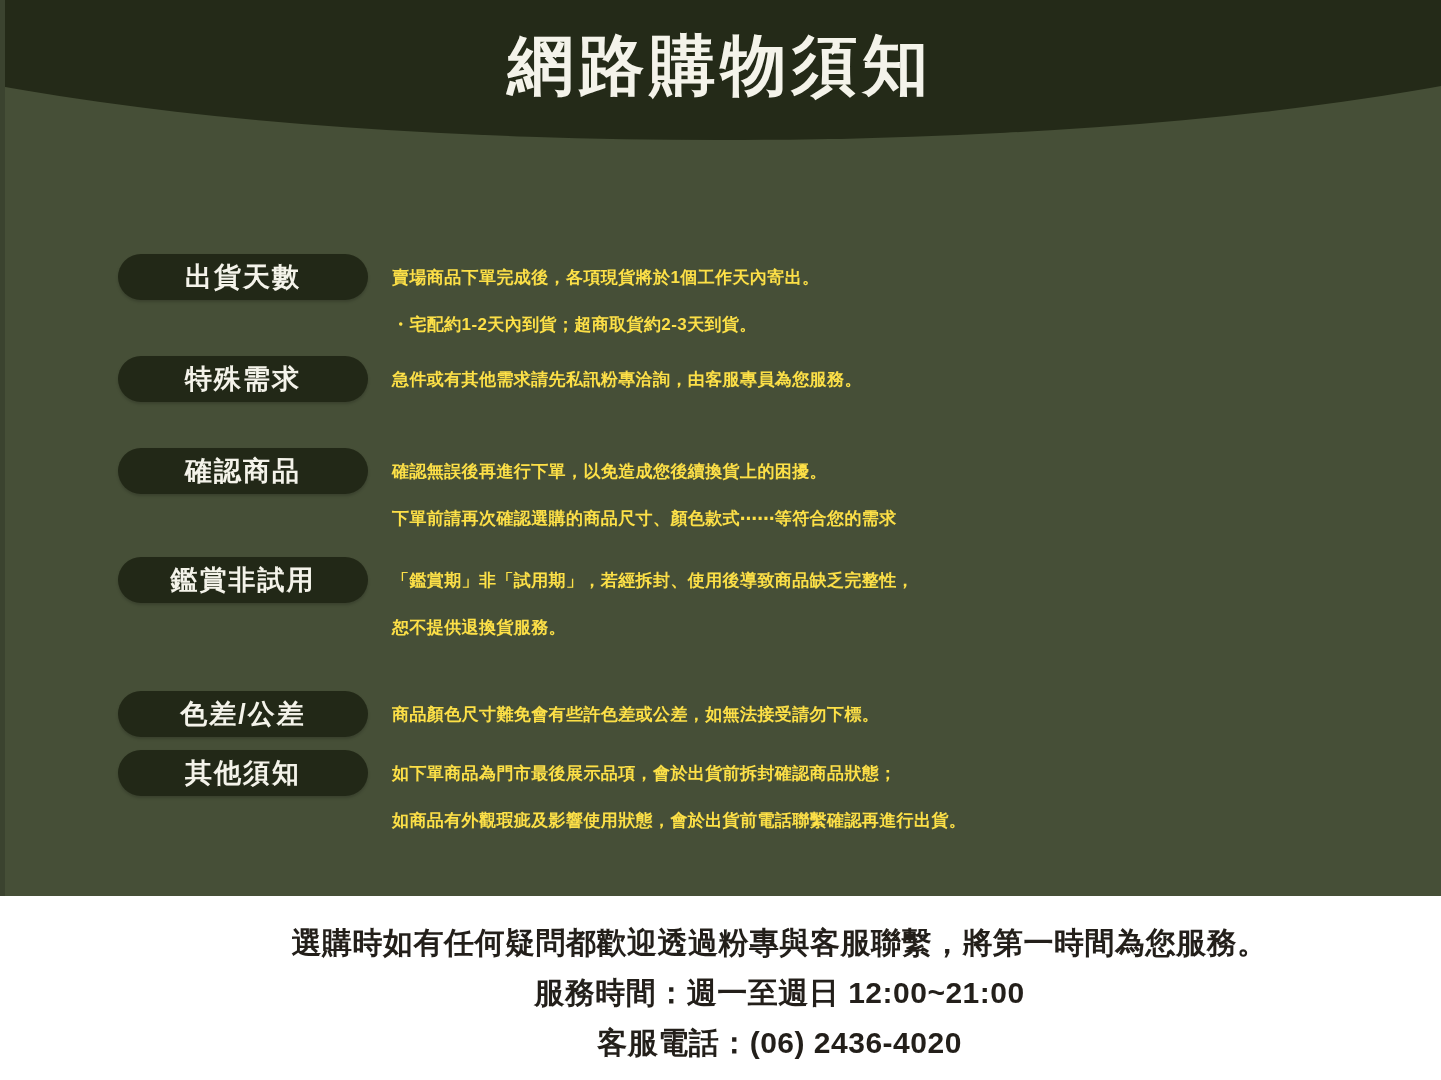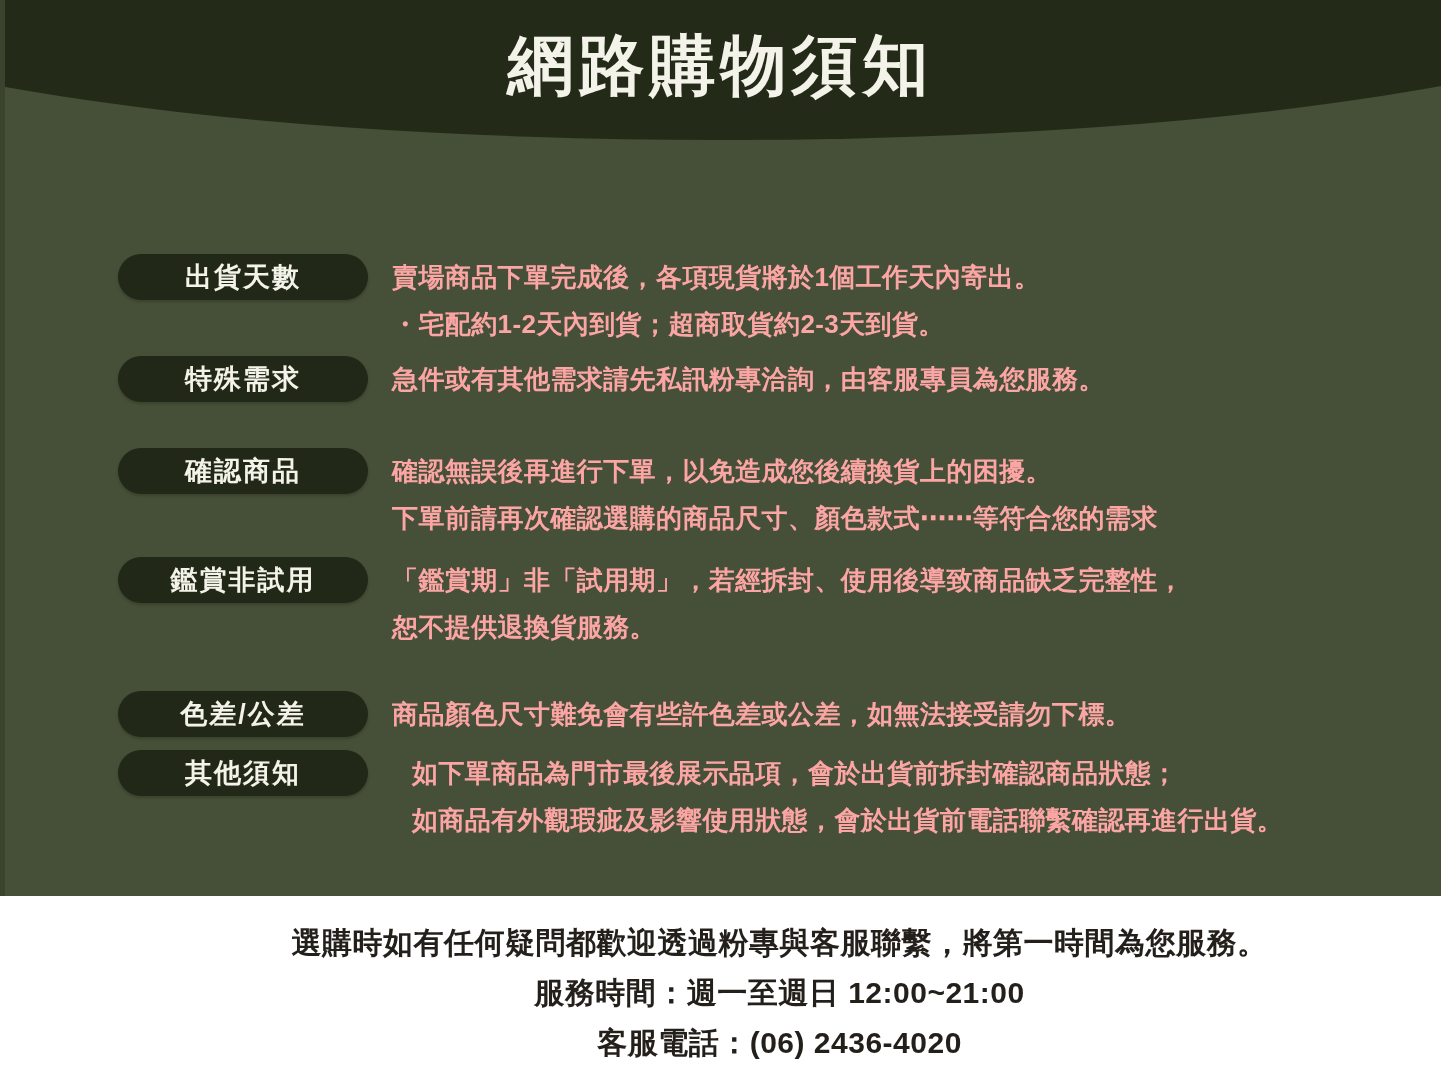--- a/index.html
+++ b/index.html
@@ -98,38 +98,38 @@
     letter-spacing: 2px;
     display: flex;
     align-items: center;
     justify-content: center;
     box-shadow: 0 2px 3px rgba(0,0,0,0.18);
     white-space: nowrap;
   }
 
   .body-text {
     margin-left: 24px;
-    color: #fca5a5;
-    font-size: 26px;
+    color: #fde047;
+    font-size: 17px;
     font-weight: 700;
     line-height: 47px;
     letter-spacing: 0.4px;
     white-space: nowrap;
     padding-top: 0px;
   }
 
   .body-text .line { display: block; }
 
   
   #row-shipping   { top: 254px; }
   #row-special    { top: 356px; }
   #row-confirm    { top: 448px; }
   #row-trial      { top: 557px; }
   #row-tolerance  { top: 691px; }
-  #row-other      { top: 750px; gap: 20px; }
+  #row-other      { top: 750px; }
 
   
   .footer {
     position: absolute;
     left: 0;
     top: 896px;
     width: 1441px;
     height: 184px;
     background: #ffffff;
     padding: 22px 0 0 118px;

